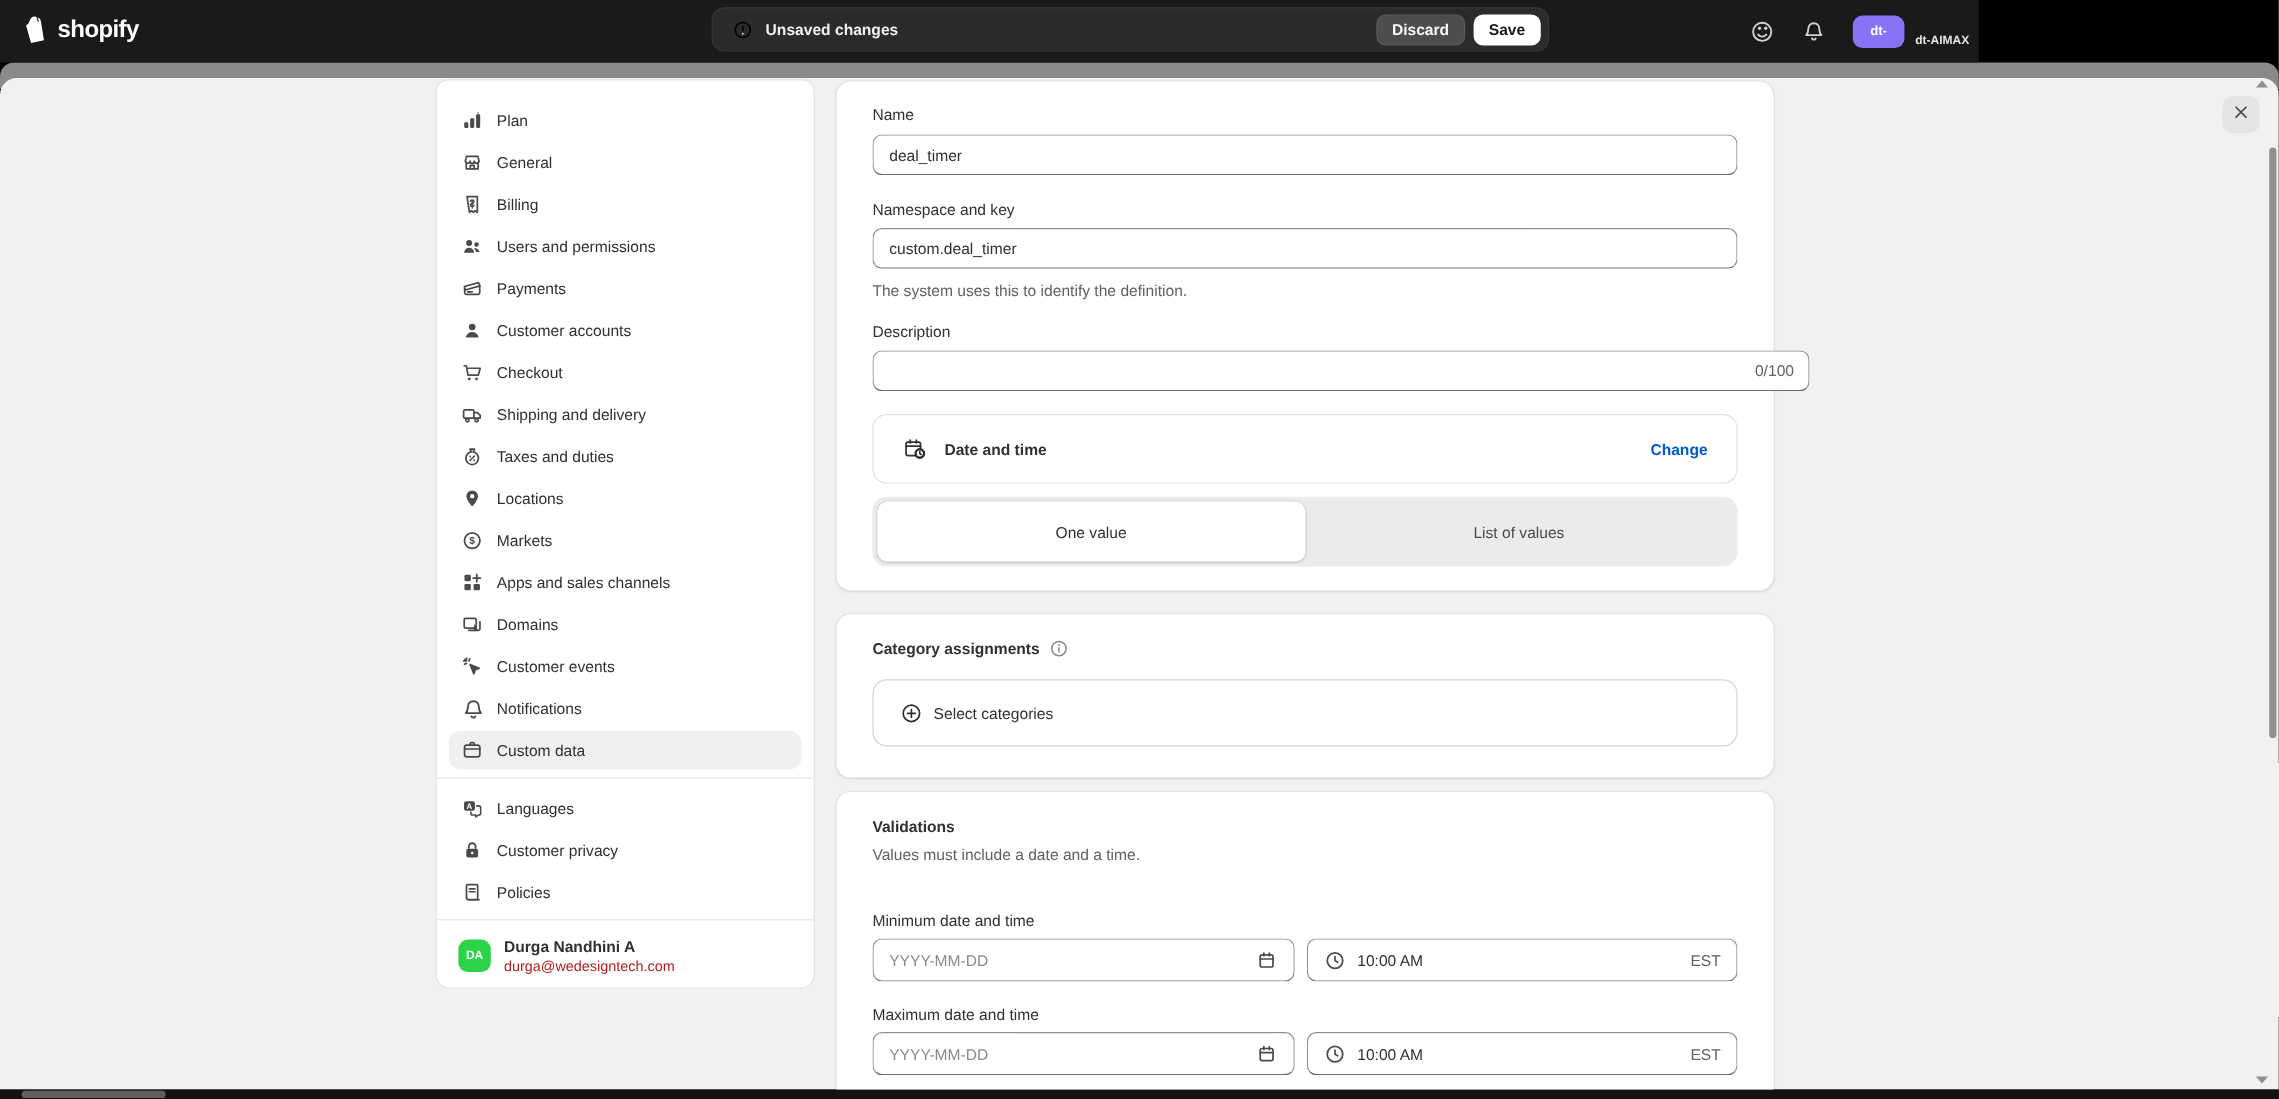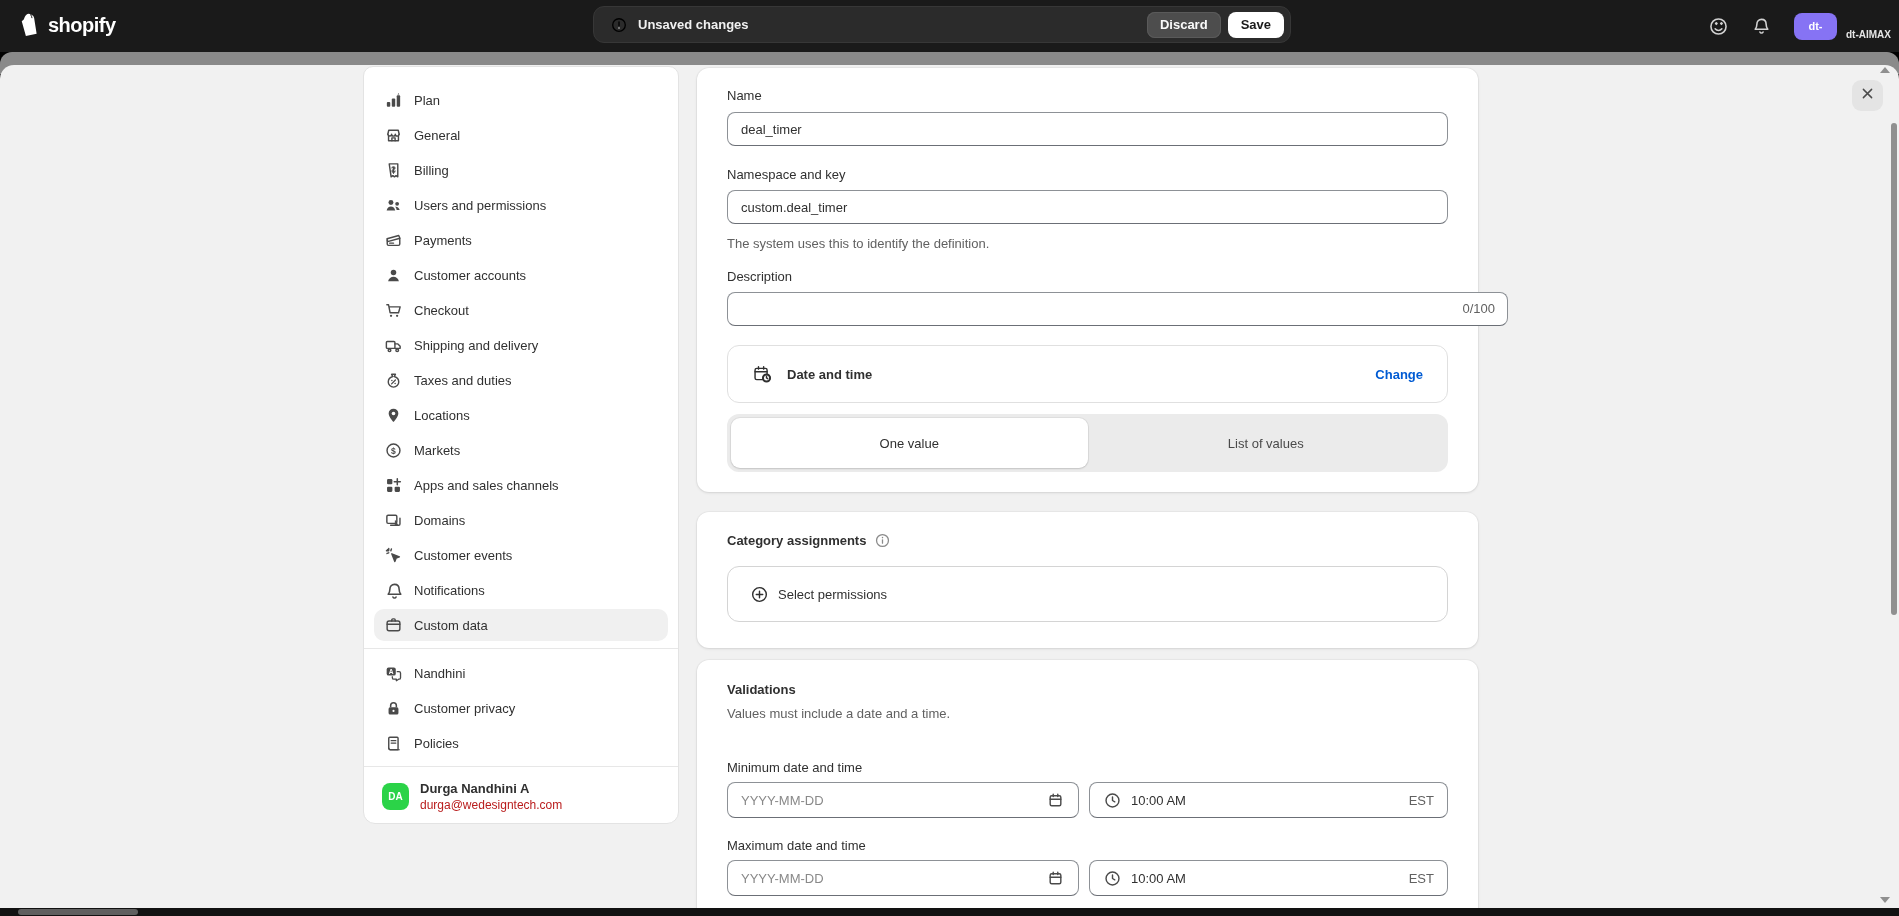--- a/index.html
+++ b/index.html
@@ -1,21 +1,21 @@
 <!DOCTYPE html>
 <html><head>
 <meta charset="utf-8">
 <style>
   * { margin:0; padding:0; box-sizing:border-box; }
   html,body { width:1899px; height:916px; overflow:hidden; }
   body { font-family:"Liberation Sans", sans-serif; background:#000; position:relative; }
   .screen { position:absolute; inset:0; }
 
   
-  .topbar { position:absolute; left:0; top:0; width:1899px; height:52px; background:#1a1a1a; z-index:30; }
+  .topbar { position:absolute; left:0; top:0; width:1649px; height:52px; background:#1a1a1a; z-index:30; }
   .logo { position:absolute; left:16px; top:11px; display:flex; align-items:center; gap:7px; }
   .logo svg { display:block; }
   .logo-word { color:#fff; font-size:20px; font-weight:bold; letter-spacing:-0.5px; }
   .unsaved-bar { position:absolute; left:593px; top:6px; width:698px; height:37px; background:#2b2b2b; border:1px solid #373737; border-radius:11px; display:flex; align-items:center; padding:0 6px 0 16px; }
   .unsaved-bar .alert { width:18px; height:18px; margin-right:10px; }
   .unsaved-text { color:#f1f1f1; font-size:13px; font-weight:600; flex:1; }
   .btn { height:26px; border-radius:8px; font-size:13px; font-weight:600; display:flex; align-items:center; padding:0 13px; cursor:pointer; }
   .btn-discard { background:#4d4d4d; color:#fafafa; margin-right:7px; box-shadow:inset 0 0 0 1px #5a5a5a; }
   .btn-save { background:#ffffff; color:#1a1a1a; }
   .top-right { position:absolute; right:8px; top:0; height:52px; display:flex; align-items:center; gap:22px; }
@@ -304,21 +304,21 @@
         </div>
         <div class="side-divider"></div>
         <div class="side-item">
           <span class="si-icon">
             <svg viewBox="0 0 20 20" width="19" height="19">
               <rect x="2.8" y="3.8" width="9.6" height="8.4" rx="2" fill="currentColor"></rect>
               <text x="7.6" y="10.6" font-size="7" font-weight="bold" text-anchor="middle" fill="#fff" font-family="Liberation Sans, sans-serif">A</text>
               <path d="M13.4 8h2.4a1.6 1.6 0 0 1 1.6 1.6v4.8a1.6 1.6 0 0 1-1.6 1.6h-.4l-2.4 1.6v-1.6h-2.6a1.6 1.6 0 0 1-1.6-1.6v-1.6" fill="none" stroke="currentColor" stroke-width="1.4" stroke-linejoin="round"></path>
             </svg>
           </span>
-          <span class="si-label">Nandhini</span>
+          <span class="si-label">Languages</span>
         </div>
         <div class="side-item">
           <span class="si-icon">
             <svg viewBox="0 0 20 20" width="19" height="19">
               <rect x="4.8" y="8.8" width="10.4" height="7.6" rx="1.6" fill="currentColor"></rect>
               <path d="M7 8.8V6.9a3 3 0 0 1 6 0v1.9" fill="none" stroke="currentColor" stroke-width="1.6"></path>
               <circle cx="10" cy="12.5" r="1.1" fill="#fff"></circle>
             </svg>
           </span>
           <span class="si-label">Customer privacy</span>
@@ -389,21 +389,21 @@
               <circle cx="10" cy="10" r="7"></circle>
               <path d="M10 9.2v4"></path>
               <circle cx="10" cy="6.6" r="0.9" fill="currentColor" stroke="none"></circle>
             </svg></span>
       </div>
       <div class="select-box" style="top:54px;">
         <span class="plus-icon"><svg viewBox="0 0 20 20" width="19" height="19" fill="none" stroke="currentColor" stroke-width="1.5" stroke-linecap="round" stroke-linejoin="round">
               <circle cx="10" cy="10" r="7.2"></circle>
               <path d="M10 6.6v6.8M6.6 10h6.8"></path>
             </svg></span>
-        <span class="select-label">Select permissions</span>
+        <span class="select-label">Select categories</span>
       </div>
     </section>
 
     <section class="card card-3">
       <div class="card-inner" style="top:20px;">
         <span class="section-title">Validations</span>
       </div>
       <div class="card-inner" style="top:44px;">
         <span class="help-text">Values must include a date and a time.</span>
       </div>

